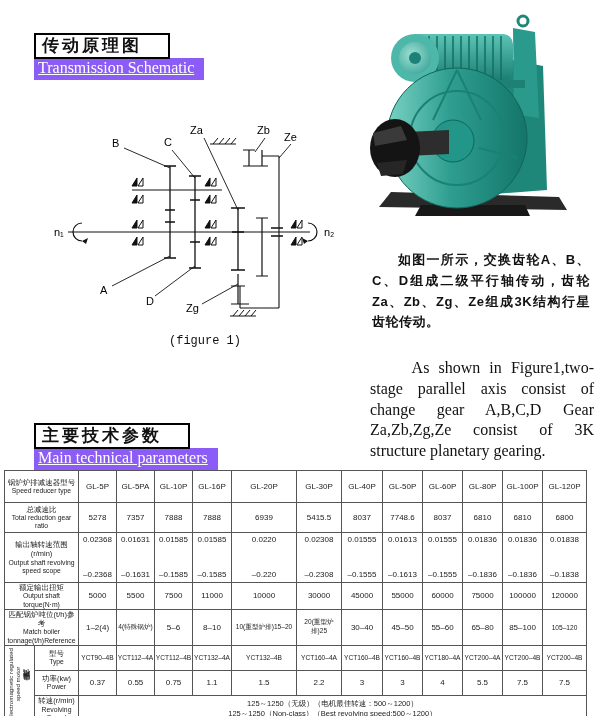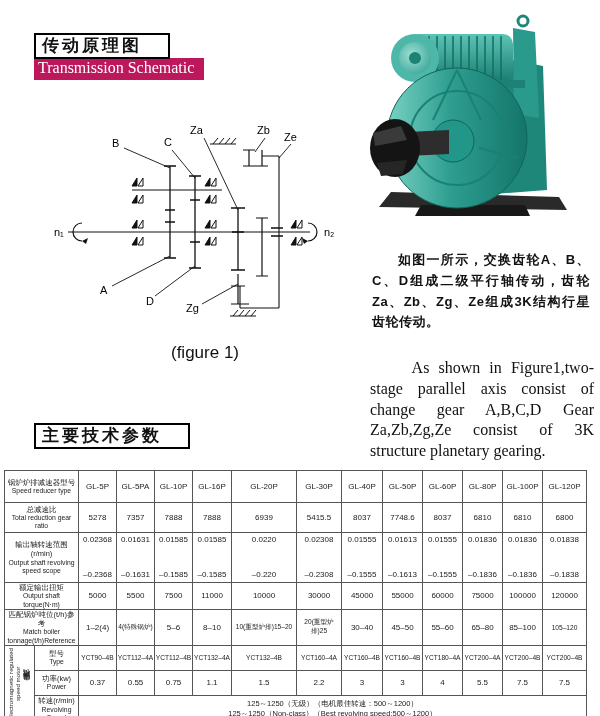--- a/index.html
+++ b/index.html
@@ -9,30 +9,31 @@
     overflow:hidden;
   }
   
   .sec-head{position:absolute;}
   .sec-head .hd-box{
     display:inline-block;border:2px solid #000;background:#fff;
     font-weight:bold;font-size:17px;letter-spacing:3px;line-height:1.25;
     padding:0 26px 1px 6px;
   }
   .sec-head .hd-bar{
-    display:block;background:#be185d;color:#fff;
+    display:block;background:#8b5cf6;color:#fff;
     font-family:"Liberation Serif","DejaVu Serif",serif;
     font-size:16px;line-height:1.3;padding:0 10px 1px 4px;margin-top:-1px;
     width:max-content;
+    text-decoration:underline;
   }
   
   .schematic{position:absolute;left:52px;top:100px;}
   .fig-caption{position:absolute;left:130px;top:332px;width:150px;text-align:center;}
   .fig-caption .cap-cn{font-weight:bold;font-size:16px;letter-spacing:4px;}
-  .fig-caption .cap-en{font-family:Liberation Sans, sans-serif;font-size:17px;margin-top:11px;}
+  .fig-caption .cap-en{font-family:Liberation Mono, monospace;font-size:12px;margin-top:2px;}
   
   .machine{position:absolute;left:363px;top:8px;}
   
   .desc-cn{
     position:absolute;left:372px;top:237px;width:218px;
     font-size:13px;font-weight:bold;line-height:1.6;letter-spacing:0.5px;
     text-indent:2em;text-align:justify;
   }
   .desc-en{
     position:absolute;left:370px;top:342px;width:224px;
@@ -187,20 +188,21 @@
   <ellipse cx="32" cy="140" rx="25" ry="29" fill="#141414"></ellipse>
   <path d="M10,125 L38,118 L44,132 L12,138 Z" fill="#3a3a3a"></path>
   <path d="M14,155 L44,152 L40,166 L18,168 Z" fill="#262626"></path>
 </svg>
 
 <p class="desc-cn">如图一所示，交换齿轮A、B、C、D组成二级平行轴传动，齿轮Za、Zb、Zg、Ze组成3K结构行星齿轮传动。</p>
 <p class="desc-en">As shown in Figure1,two-stage parallel axis consist of change gear A,B,C,D  Gear Za,Zb,Zg,Ze consist of 3K structure planetary gearing.</p>
 
 <div class="sec-head" style="left:34px;top:423px;">
   <span class="hd-box">主要技术参数</span>
+  <span class="hd-bar">Main technical parameters</span>
 </div>
 
 <div class="tbl-wrap">
   <table id="ptable">
     <colgroup>
       <col style="width:30px">
         <col style="width:44px">
       <col style="width:38px">
         <col style="width:38px">
         <col style="width:38px">

